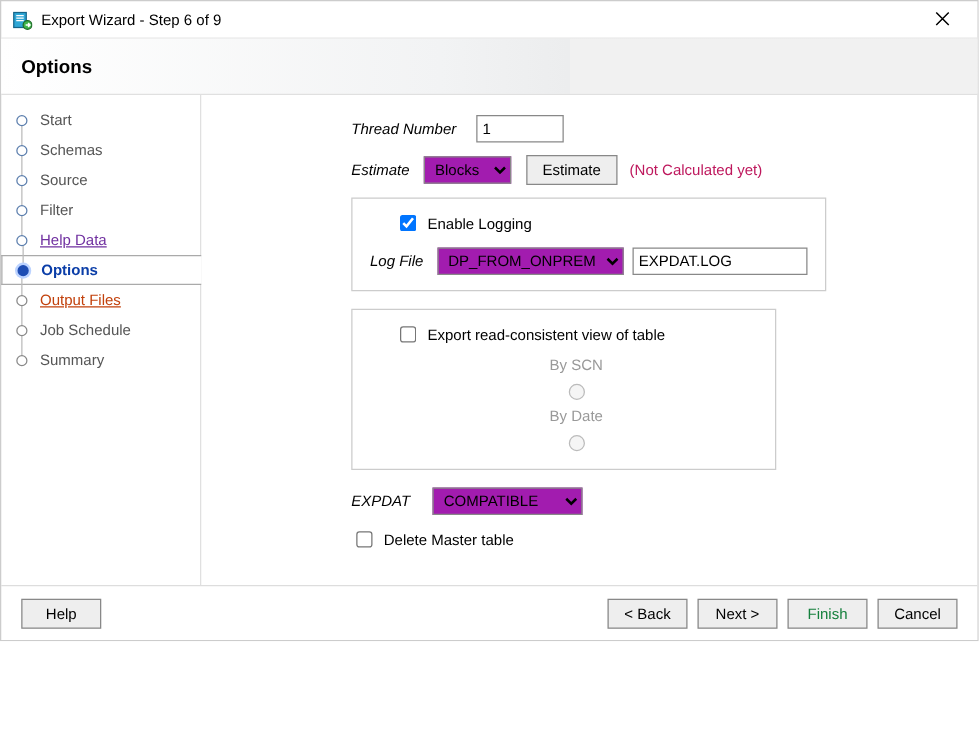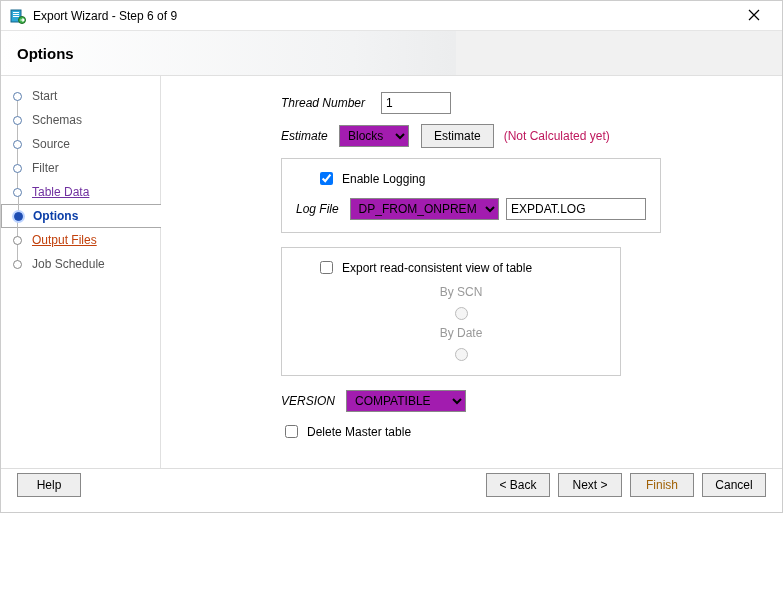--- a/index.html
+++ b/index.html
@@ -118,27 +118,28 @@
   .group3 { width: 340px; }
   .chk { display:flex; align-items:center; gap:6px; }
   .radio-row { display:flex; align-items:center; gap:8px; margin:6px 0 2px 20px; color:#999;flex-direction:column;}
   .radio-fake {
     width:13px;height:13px;border-radius:50%;border:1px solid #bbb;background:#f5f5f5;
   }
   .footer {
     height:44px;
     border-top:1px solid #ddd;
     display:flex;
-    padding:4px 16px;
+    align-items:center;
+    padding:16px 16px;
     gap:8px;
   }
   .footer .spacer { flex:1; }
   .footer button.btn { min-width:64px; }
   .btn-primary { border:1px solid #1e63c8; }
-  .btn-disabled { color:#a16207; border-color:#bbb; }
+  .btn-disabled { color:#15803d; border-color:#bbb; }
   select.sel-narrow { width:70px; }
   select.sel-mid { width:150px; }
   select.sel-ver { width:120px; }
   
   .sel-wrap { display:inline-flex; }
   
   .export-icon svg { display:block; }
 </style>
 </head>
 <body>
@@ -186,36 +187,41 @@
         <span class="label">Source</span>
       </div>
       <div class="step visited">
         <div class="step-line"></div>
         <div class="node"></div>
         <span class="label">Filter</span>
       </div>
       <div class="step visited link link-visited">
         <div class="step-line"></div>
         <div class="node"></div>
-        <span class="label">Table Data</span>
+        <span class="label">Help Data</span>
       </div>
       <div class="step current">
         <div class="step-line"></div>
         <div class="node"></div>
         <span class="label">Options</span>
       </div>
       <div class="step link">
         <div class="step-line"></div>
         <div class="node"></div>
         <span class="label">Output Files</span>
       </div>
       <div class="step">
         <div class="step-line"></div>
         <div class="node"></div>
         <span class="label">Job Schedule</span>
+      </div>
+      <div class="step">
+        <div class="step-line"></div>
+        <div class="node"></div>
+        <span class="label">Summary</span>
       </div>
     </div>
 
     <div class="main">
 
       <div class="row">
         <label class="lbl">Thread Number</label>
         <input type="text" style="width: 70px;" value="1">
       </div>
 
@@ -255,21 +261,21 @@
           <span>By SCN</span>
           <span class="radio-fake"></span>
         </div>
         <div class="radio-row">
           <span>By Date</span>
           <span class="radio-fake"></span>
         </div>
       </div>
 
       <div class="row">
-        <label class="lbl" style="width:65px">VERSION</label>
+        <label class="lbl" style="width:65px">EXPDAT</label>
         <select class="sel-ver">
           <option>COMPATIBLE</option>
         </select>
       </div>
 
       <div class="chk" style="margin-top:6px;">
         <input type="checkbox" style="">
         <span>Delete Master table</span>
       </div>
 

